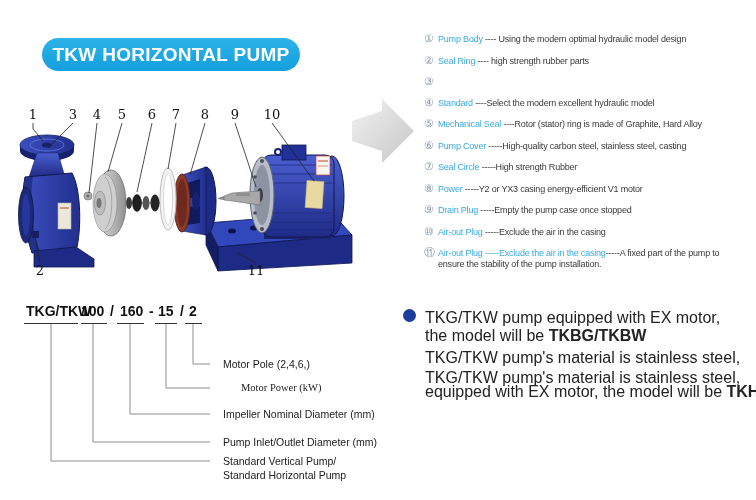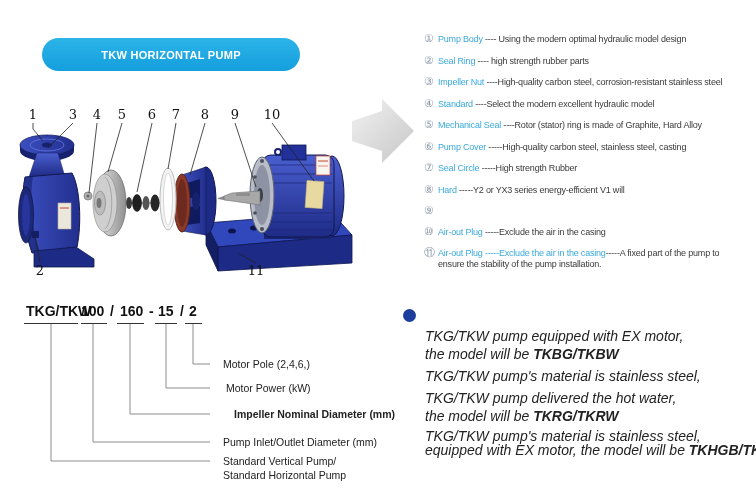--- a/index.html
+++ b/index.html
@@ -6,35 +6,35 @@
   #page{
     position:relative;width:756px;height:500px;background:#fff;overflow:hidden;
     font-family:"Liberation Sans",sans-serif;color:#333;
   }
   
   .banner{
     position:absolute;left:42px;top:38px;width:258px;height:33px;
     background:linear-gradient(180deg,#2cb3e8 0%,#149fdd 100%);
     border-radius:17px;display:flex;align-items:center;justify-content:center;
   }
-  .banner span{color:#fff;font-weight:bold;font-size:11px;letter-spacing:.3px;}
+  .banner span{color:#fff;font-weight:bold;font-size:19px;letter-spacing:.3px;}
   
   .parts-list{position:absolute;left:424px;top:33px;width:332px;}
   .pl-row{display:flex;align-items:baseline;margin-bottom:9.5px;font-size:9px;letter-spacing:-.2px;line-height:11px;}
   .pl-num{flex:0 0 14px;color:#8a98ab;font-size:11px;line-height:11px;}
   .pl-text{white-space:pre;}
   .pl-text.wrap{white-space:normal;width:308px;}
   .pl-name{color:#3aa9dc;}
   .pl-desc{color:#3a3a3a;}
   
   .mc-seg{position:absolute;font-size:14px;font-weight:bold;color:#111;top:303px;white-space:nowrap;}
   .mc-underline{position:absolute;height:1px;background:#333;top:323px;}
   .mc-label{position:absolute;font-size:10.5px;color:#222;white-space:nowrap;padding-left:8px;}
   
-  .variants{position:absolute;left:425px;top:327px;width:330px;font-size:14px;color:#222;font-style:italic;}
+  .variants{position:absolute;left:425px;top:309px;width:330px;font-size:16px;color:#222;}
   .bullet{position:absolute;left:403px;top:309px;width:13px;height:13px;border-radius:50%;background:#1b3e9c;}
   .variant{margin-bottom:4px;}
   .v-line{line-height:18px;white-space:nowrap;}
   .variant.tight .v-line{line-height:14px;}
   .v-code{font-weight:bold;}
   svg{position:absolute;}
 </style>
 </head>
 <body>
 
@@ -192,44 +192,44 @@
     <div class="pl-row">
       <span class="pl-num">①</span>
       <span class="pl-text"><span class="pl-name">Pump Body</span><span class="pl-desc"> ---- Using the modern optimal hydraulic model design</span></span>
     </div>
     <div class="pl-row">
       <span class="pl-num">②</span>
       <span class="pl-text"><span class="pl-name">Seal Ring</span><span class="pl-desc"> ---- high strength rubber parts</span></span>
     </div>
     <div class="pl-row">
       <span class="pl-num">③</span>
-      <span class="pl-text"><span class="pl-name">Impeller Nut</span><span class="pl-desc"> ----High-quality carbon steel, corrosion-resistant stainless steel</span></span>
     </div>
     <div class="pl-row">
       <span class="pl-num">④</span>
       <span class="pl-text"><span class="pl-name">Standard</span><span class="pl-desc"> ----Select the modern excellent hydraulic model</span></span>
     </div>
     <div class="pl-row">
       <span class="pl-num">⑤</span>
       <span class="pl-text"><span class="pl-name">Mechanical Seal</span><span class="pl-desc"> ----Rotor (stator) ring is made of Graphite, Hard Alloy</span></span>
     </div>
     <div class="pl-row">
       <span class="pl-num">⑥</span>
       <span class="pl-text"><span class="pl-name">Pump Cover</span><span class="pl-desc"> -----High-quality carbon steel, stainless steel, casting</span></span>
     </div>
     <div class="pl-row">
       <span class="pl-num">⑦</span>
       <span class="pl-text"><span class="pl-name">Seal Circle</span><span class="pl-desc"> -----High strength Rubber</span></span>
     </div>
     <div class="pl-row">
       <span class="pl-num">⑧</span>
-      <span class="pl-text"><span class="pl-name">Hard</span><span class="pl-desc"> -----Y2 or YX3 series energy-efficient V1 will</span></span>
+      <span class="pl-text"><span class="pl-name">Power</span><span class="pl-desc"> -----Y2 or YX3 casing energy-efficient V1 motor</span></span>
     </div>
     <div class="pl-row">
       <span class="pl-num">⑨</span>
+      <span class="pl-text"><span class="pl-name">Drain Plug</span><span class="pl-desc"> -----Empty the pump case once stopped</span></span>
     </div>
     <div class="pl-row">
       <span class="pl-num">⑩</span>
       <span class="pl-text"><span class="pl-name">Air-out Plug</span><span class="pl-desc"> -----Exclude the air in the casing</span></span>
     </div>
     <div class="pl-row">
       <span class="pl-num">⑪</span>
       <span class="pl-text wrap"><span class="pl-name">Air-out Plug -----Exclude the air in the casing</span><span class="pl-desc">-----A fixed part of the pump to ensure the stability of the pump installation.</span></span>
     </div>
   </div>
@@ -252,39 +252,35 @@
 
     <svg style="left:0;top:295px;" width="360" height="205" viewBox="0 0 360 205" fill="none" stroke="#8c8c8c" stroke-width="1">
       <polyline points="51,29 51,166 210,166"></polyline>
       <polyline points="93,29 93,147 210,147"></polyline>
       <polyline points="130,29 130,119 210,119"></polyline>
       <polyline points="166,29 166,93 210,93"></polyline>
       <polyline points="193,29 193,69 210,69"></polyline>
     </svg>
 
     <div class="mc-label" style="left:215px;top:358px;">Motor Pole (2,4,6,)</div>
-    <div class="mc-label" style="left:218px;top:382px;">Motor Power  (kW)</div>
-    <div class="mc-label" style="left:226px;top:408px;font-weight:bold;">Impeller Nominal Diameter (mm)</div>
+    <div class="mc-label" style="left:233px;top:382px;font-family:Liberation Serif, serif;">Motor Power  (kW)</div>
+    <div class="mc-label" style="left:215px;top:408px;">Impeller Nominal Diameter (mm)</div>
     <div class="mc-label" style="left:215px;top:436px;">Pump Inlet/Outlet Diameter (mm)</div>
     <div class="mc-label" style="left:215px;top:455px;">Standard Vertical Pump/</div>
     <div class="mc-label" style="left:215px;top:469px;">Standard Horizontal Pump</div>
   </div>
 
   <div class="bullet"></div>
   <div class="variants">
     <div class="variant">
       <div class="v-line"><span>TKG/TKW</span><span> pump equipped with EX motor,</span></div>
       <div class="v-line"><span>the model will be </span><span class="v-code">TKBG/TKBW</span></div>
     </div>
     <div class="variant">
       <div class="v-line"><span>TKG/TKW</span><span> pump's material is stainless steel,</span></div>
     </div>
-    <div class="variant">
-      <div class="v-line"><span>TKG/TKW</span><span> pump delivered the hot water,</span></div>
-      <div class="v-line"><span>the model will be </span><span class="v-code">TKRG/TKRW</span></div>
-    </div>
     <div class="variant tight">
       <div class="v-line"><span>TKG/TKW</span><span> pump's material is stainless steel,</span></div>
       <div class="v-line"><span>equipped with EX motor, the model will be </span><span class="v-code">TKHGB/TKHWB</span></div>
     </div>
   </div>
 
 </div>
 
 </body></html>

